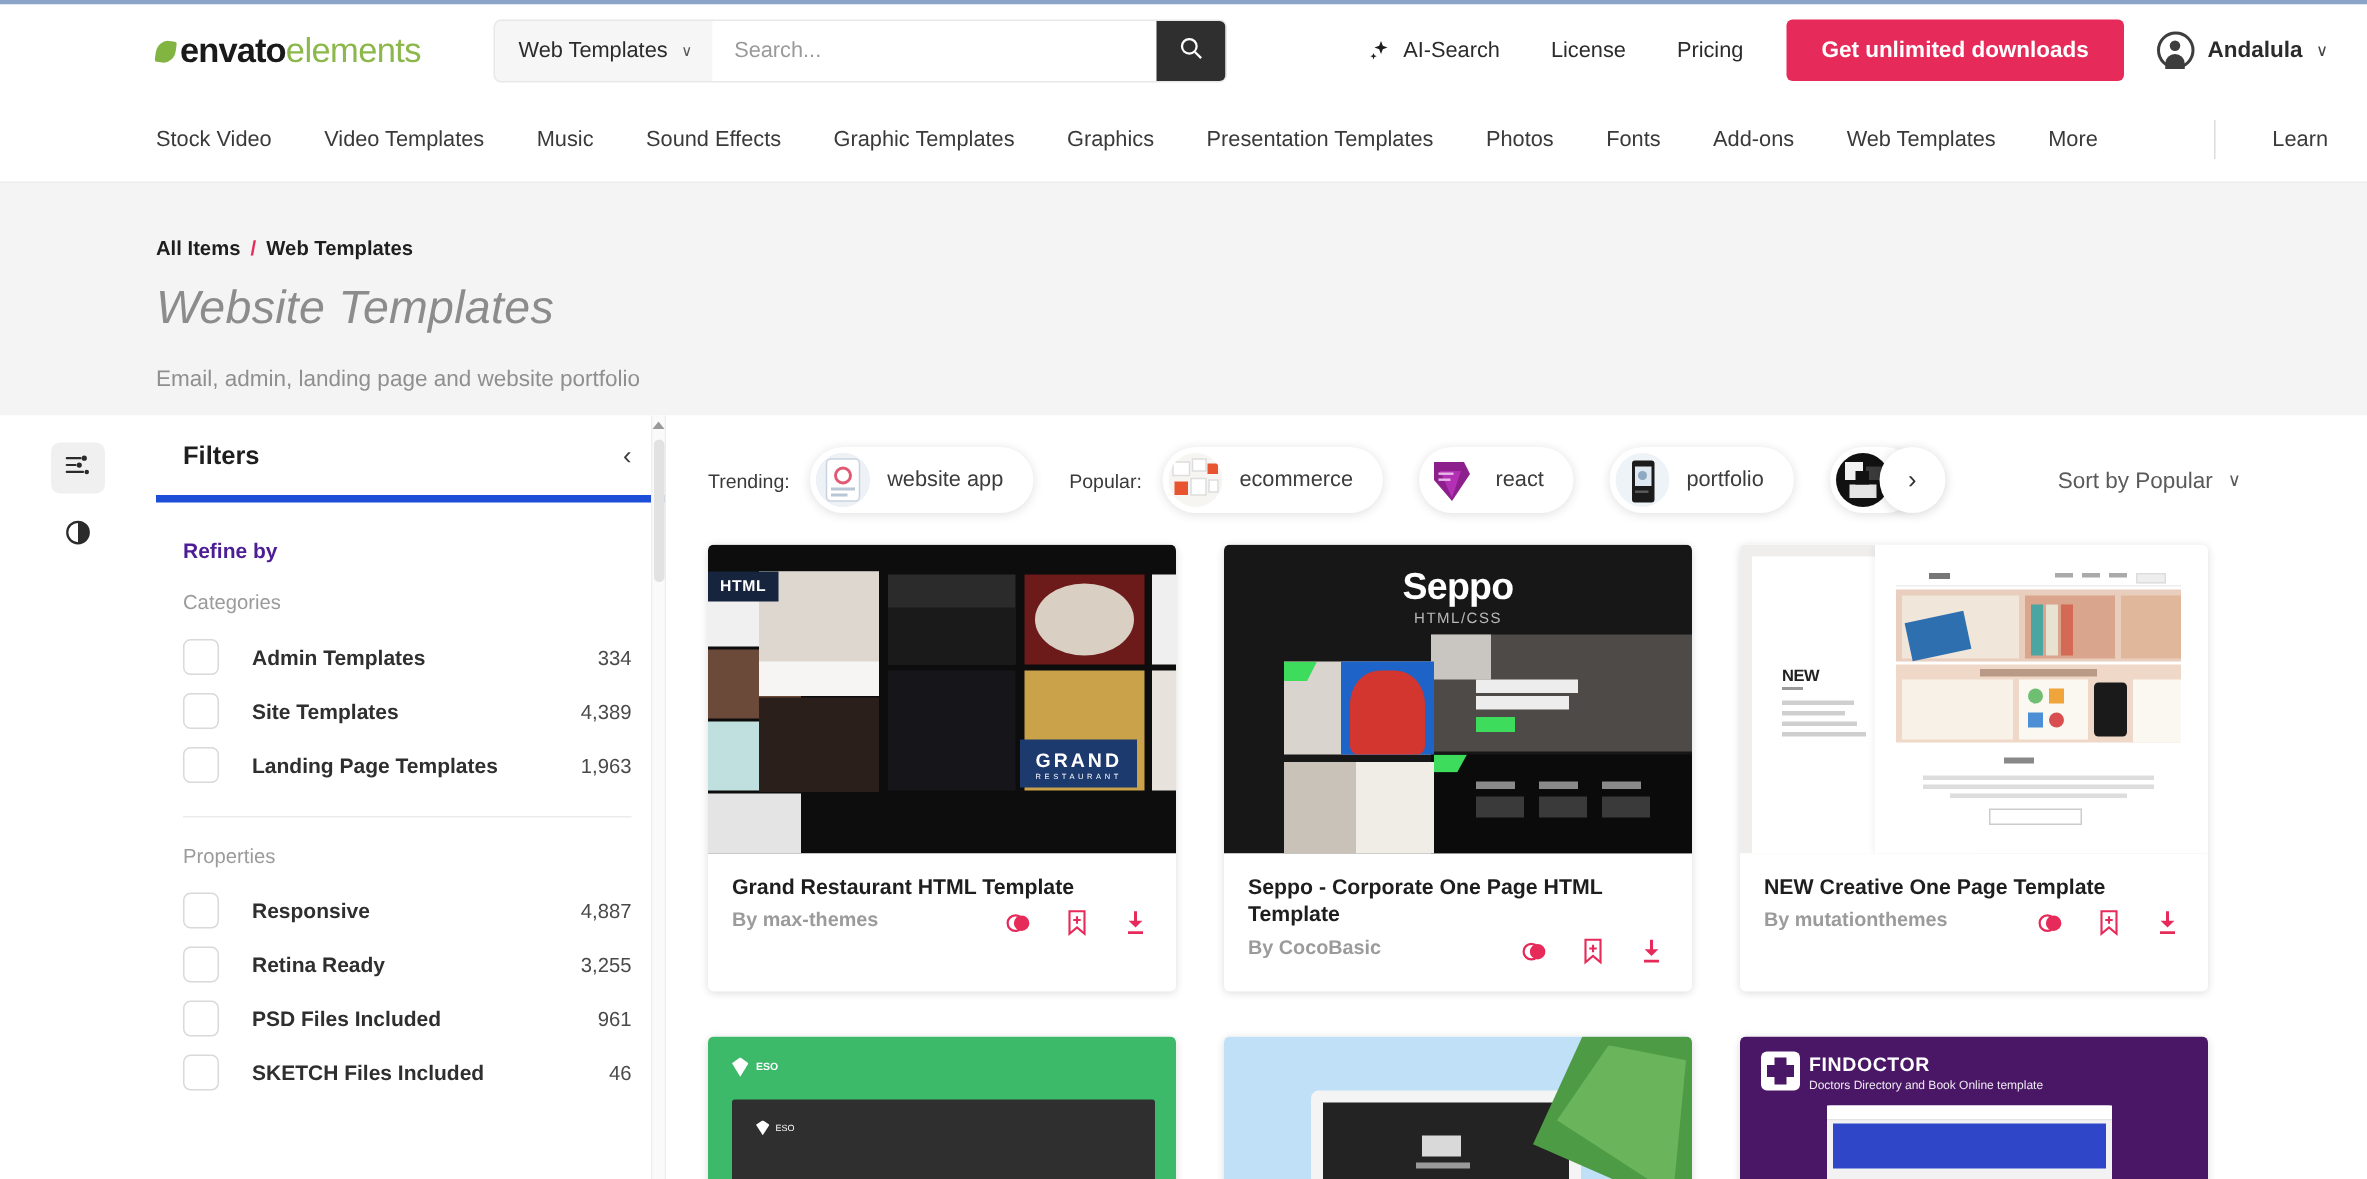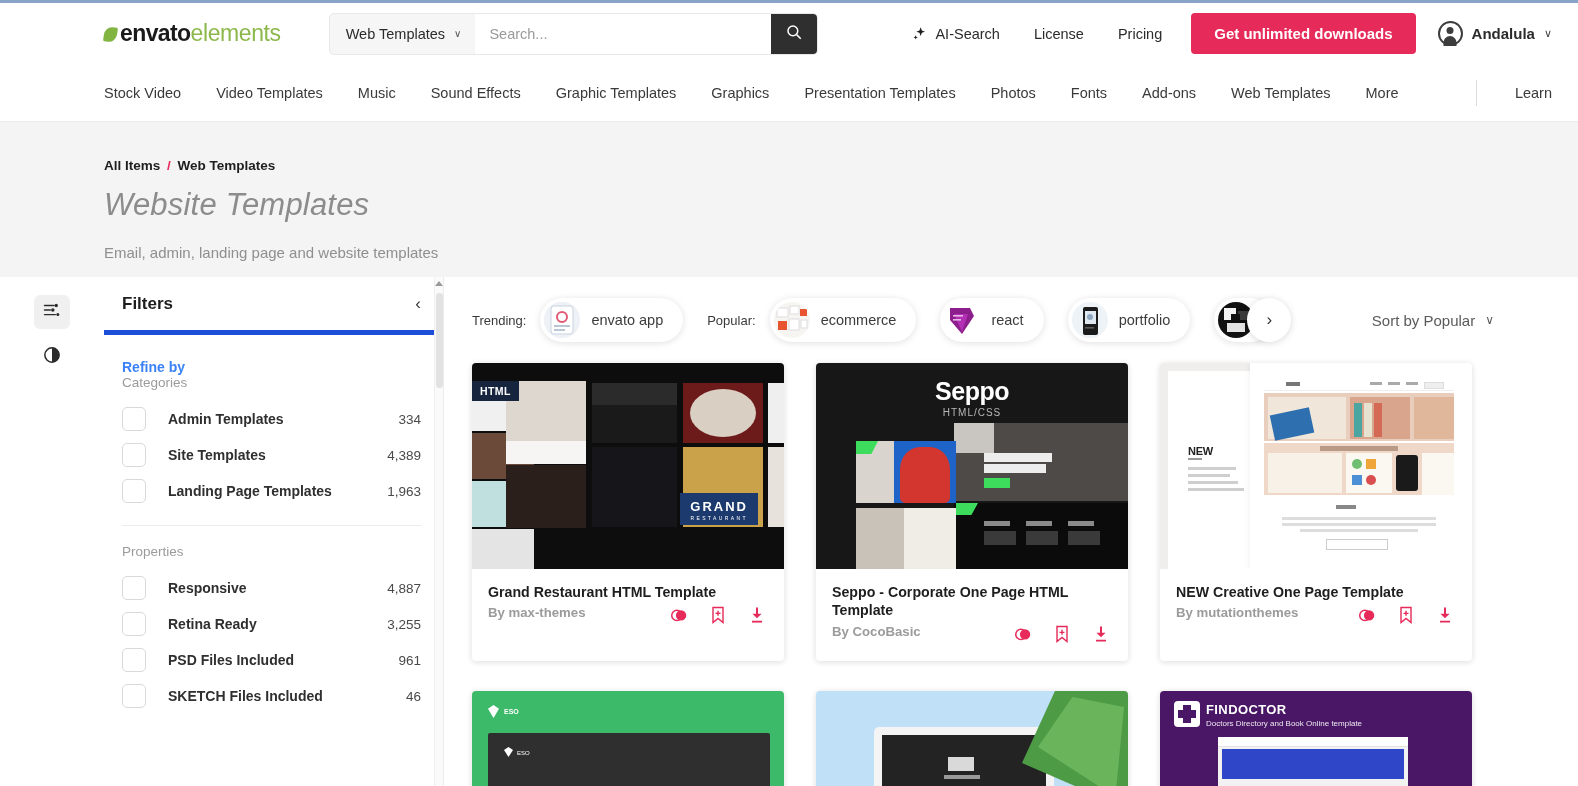--- a/index.html
+++ b/index.html
@@ -149,21 +149,21 @@
     height: 58px; display: flex; align-items: center;
     padding: 0 22px 0 18px;
     border-bottom: 5px solid #1d4ed8;
   }
   .filters-head .title { font-size: 17px; font-weight: 600; color: #1e1e1e; }
   .filters-head .collapse {
     margin-left: auto; cursor:pointer; color:#3a3a3a;
     font-size: 17px; line-height: 1;
   }
   .filters-body { padding: 24px 22px 0 18px; }
-  .refine { font-size: 14px; font-weight: 700; color: #3b82f6; }
+  .refine { font-size: 14px; font-weight: 700; color: #4c1d95; margin-bottom: 19px; }
   .group-label { font-size: 13.5px; color: #9b9b9b; margin-bottom: 11px; }
   .opt {
     display: flex; align-items: center;
     height: 36px; cursor: pointer;
   }
   .cb {
     width: 24px; height: 24px; border: 1px solid #d9d9d9;
     border-radius: 5px; background: #fff; flex: 0 0 auto;
   }
   .opt .lbl { font-size: 14px; font-weight: 600; color: #2f2f2f; margin-left: 22px; }
@@ -338,21 +338,21 @@
     <a>Learn</a>
   </div>
 
   <div class="hero">
     <div class="breadcrumb">
       <a>All Items</a>
       <span class="sep">/</span>
       <a>Web Templates</a>
     </div>
     <h1>Website Templates</h1>
-    <div class="sub">Email, admin, landing page and website templates</div>
+    <div class="sub">Email, admin, landing page and website portfolio</div>
   </div>
 
   <div class="content">
 
     <div class="rail">
       <div class="rail-btn active">
         <span>
           <svg viewBox="0 0 24 24" fill="none" stroke="#2b2b2b" stroke-width="1.7" stroke-linecap="round">
             <line x1="3" y1="6.5" x2="14" y2="6.5"></line>
               <circle cx="17" cy="6.5" r="2.1" fill="#2b2b2b" stroke="none"></circle>
@@ -436,21 +436,21 @@
         <div class="pill">
           <span class="thumb" style="background:#e9eef5;">
             <svg viewBox="0 0 36 36" style="width:36px;height:36px;">
               <rect x="0" y="0" width="36" height="36" fill="#eef2f7"></rect>
               <rect x="7" y="4" width="22" height="28" rx="3" fill="#ffffff" stroke="#c9d3e0"></rect>
               <circle cx="18" cy="15" r="5" fill="none" stroke="#e05a74" stroke-width="2"></circle>
               <rect x="10" y="23" width="16" height="2" fill="#b9c6d6"></rect>
               <rect x="10" y="27" width="11" height="2" fill="#b9c6d6"></rect>
             </svg>
           </span>
-          <span class="t">envato app</span>
+          <span class="t">website app</span>
         </div>
 
         <span class="pill-group-label">Popular:</span>
         <div class="pill">
           <span class="thumb">
             <svg viewBox="0 0 36 36" style="width:36px;height:36px;">
               <rect width="36" height="36" fill="#f7f5f2"></rect>
               <rect x="3" y="6" width="11" height="9" fill="#fff" stroke="#ddd"></rect>
               <rect x="16" y="4" width="9" height="8" fill="#fff" stroke="#ddd"></rect>
               <rect x="26" y="7" width="7" height="7" fill="#e8542f"></rect>

